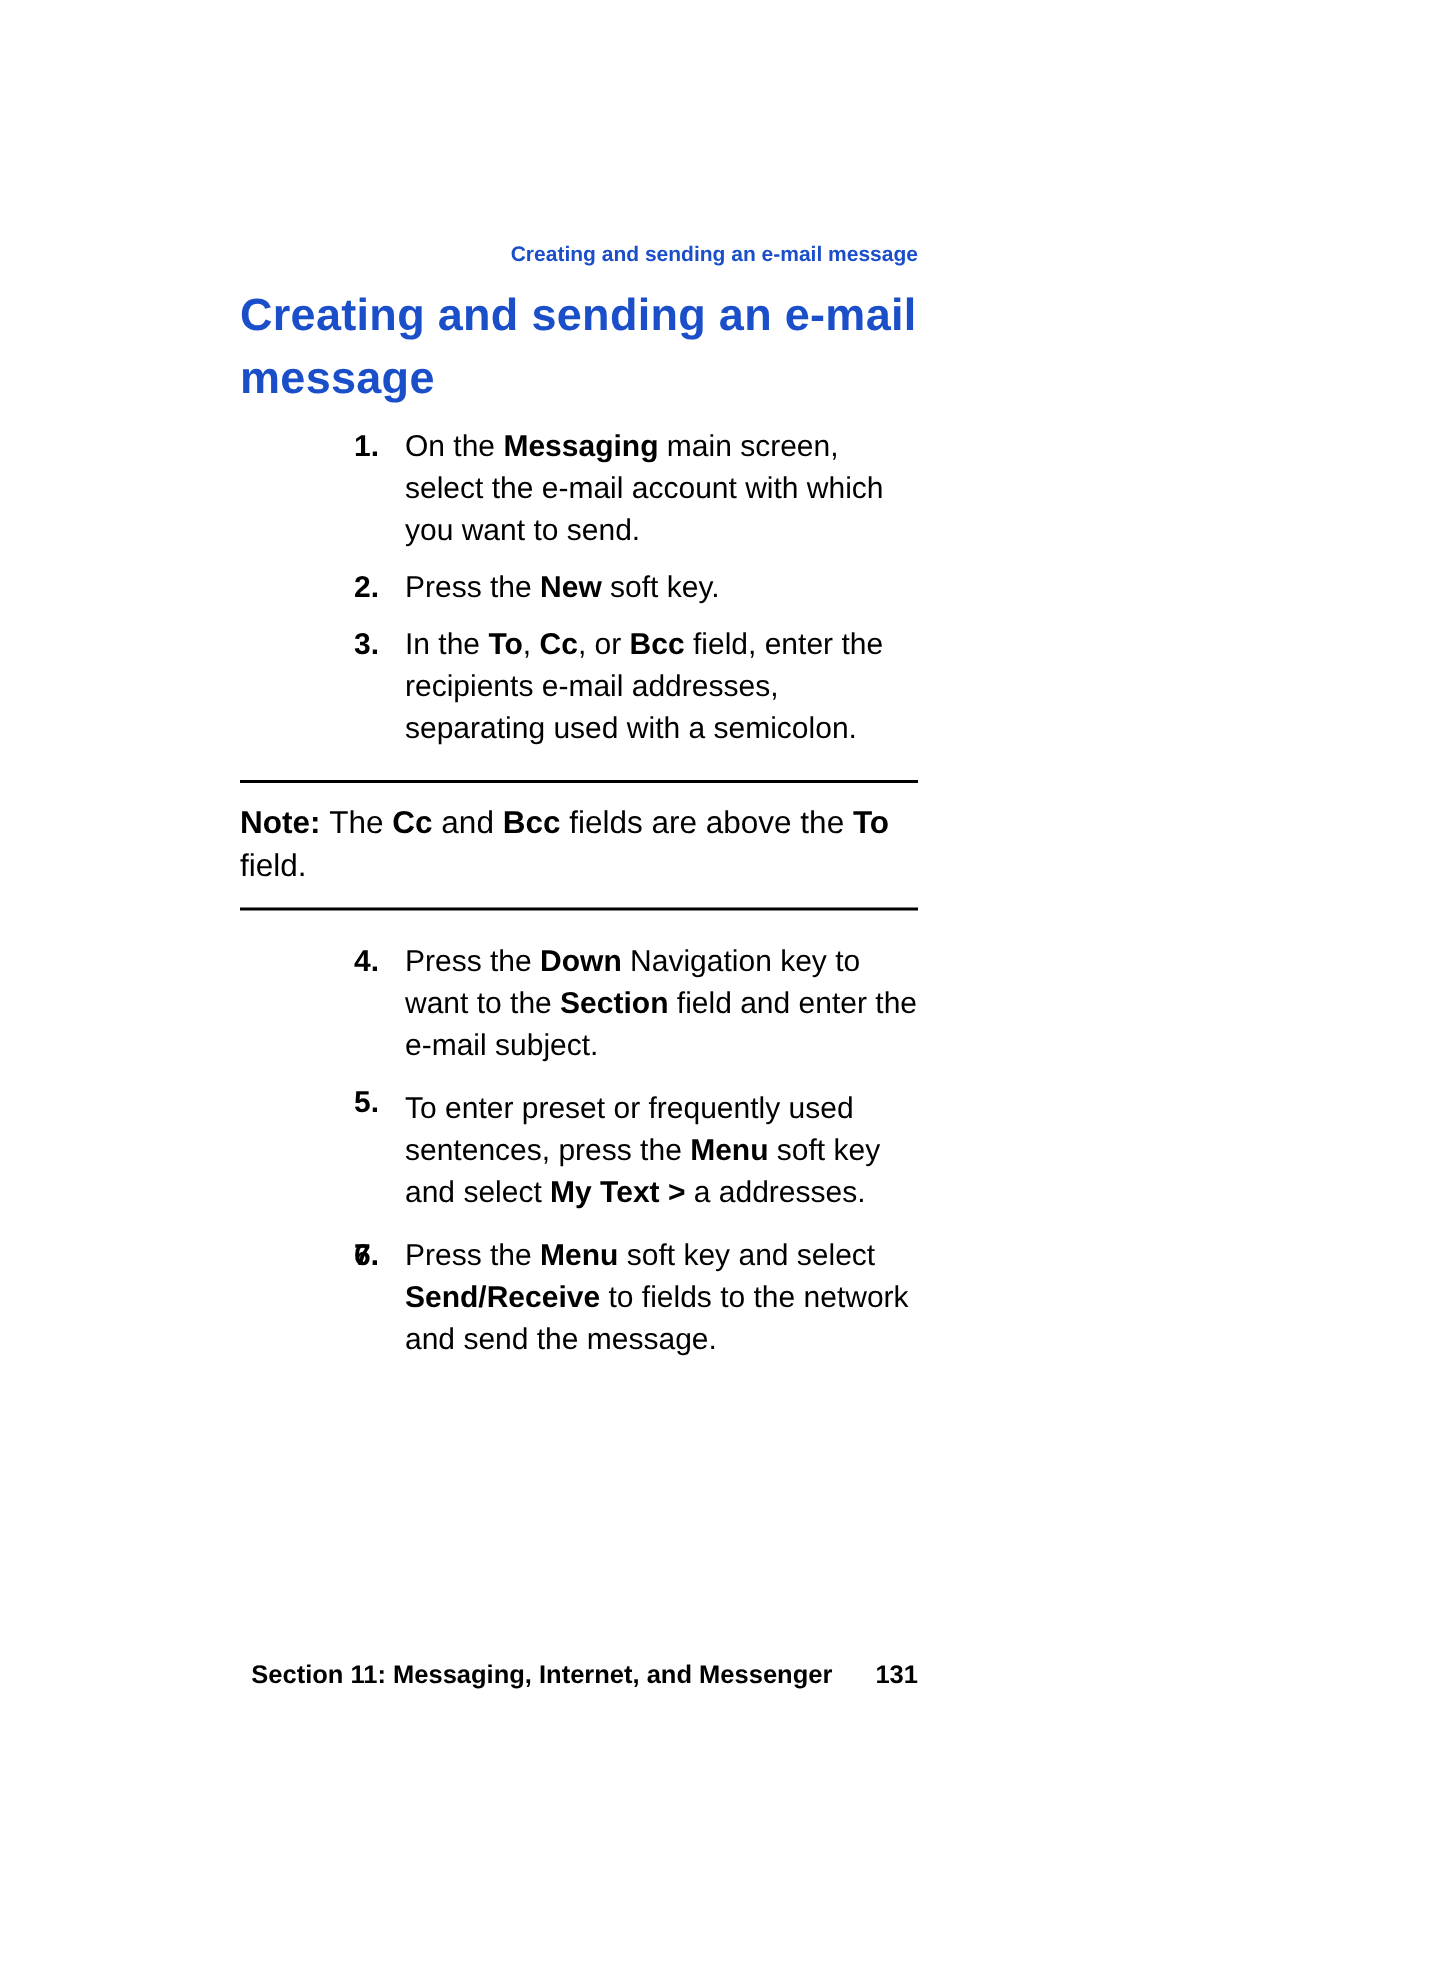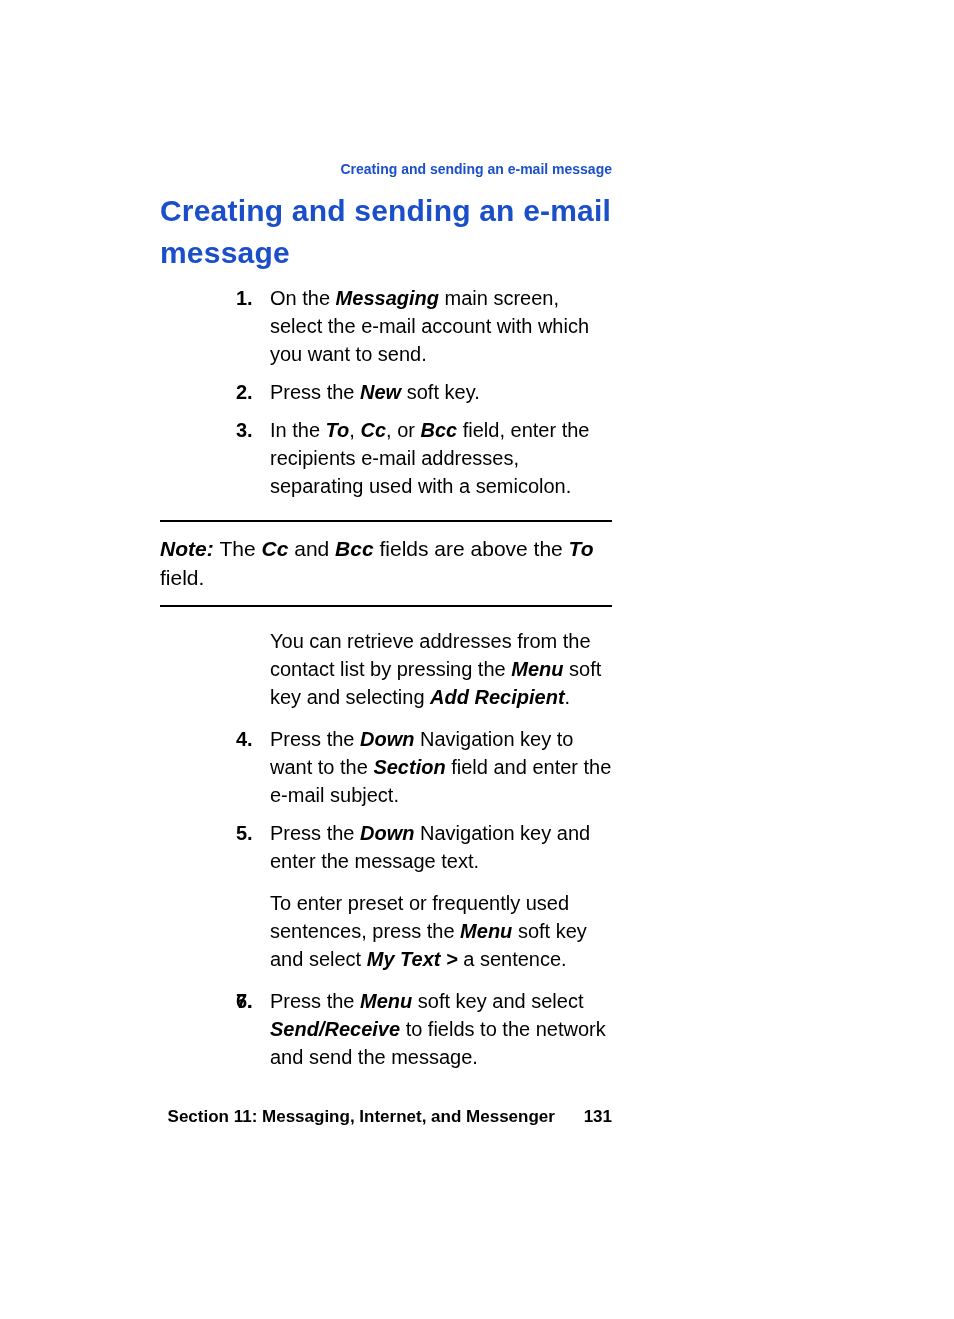--- a/index.html
+++ b/index.html
@@ -62,21 +62,21 @@
   }
   .page-footer {
     position: absolute;
     bottom: 190px;
     right: 220px;
     font-size: 17px;
     font-weight: bold;
     text-align: center;
   }
   .page-footer .pgnum { margin-left: 24px; }
-  b { font-weight: bold; font-style: italic; }
+  b { font-weight: bold; }
 </style>
 </head>
 <body>
 
 <div class="page">
 
   <div class="running-head">Creating and sending an e-mail message</div>
 
   <div class="title">Creating and sending an e-mail message</div>
 
@@ -92,37 +92,33 @@
     <li>
       <span class="num">3.</span>
       <span><span>In the </span><b>To</b><span>, </span><b>Cc</b><span>, or </span><b>Bcc</b><span> field, enter the recipients e-mail addresses, separating used with a semicolon.</span></span>
     </li>
   </ol>
 
   <div class="note-block">
     <b>Note: </b><span><span>The </span><b>Cc</b><span> and </span><b>Bcc</b><span> fields are above the </span><b>To</b><span> field.</span></span>
   </div>
 
-  <div class="para">
-    <span>You can retrieve addresses from the contact list by pressing the </span><b>Menu</b><span> soft key and selecting </span><b>Add Recipient</b><span>.</span>
-  </div>
 
   <ol class="steps">
     <li>
       <span class="num">4.</span>
       <span><span>Press the </span><b>Down</b><span> Navigation key to want to the </span><b>Section</b><span> field and enter the e-mail subject.</span></span>
     </li>
     <li>
       <span class="num">5.</span>
-      <span><span>Press the </span><b>Down</b><span> Navigation key and enter the message text.</span></span>
     </li>
   </ol>
 
   <div class="para">
-    <span>To enter preset or frequently used sentences, press the </span><b>Menu</b><span> soft key and select </span><b>My Text &gt; </b><span>a sentence.</span>
+    <span>To enter preset or frequently used sentences, press the </span><b>Menu</b><span> soft key and select </span><b>My Text &gt; </b><span>a addresses.</span>
   </div>
 
 
   <ol class="steps">
     <li>
       <span class="num">6.</span>
     </li>
     <li>
       <span class="num">7.</span>
       <span><span>Press the </span><b>Menu</b><span> soft key and select </span><b>Send/Receive</b><span> to fields to the network and send the message.</span></span>

